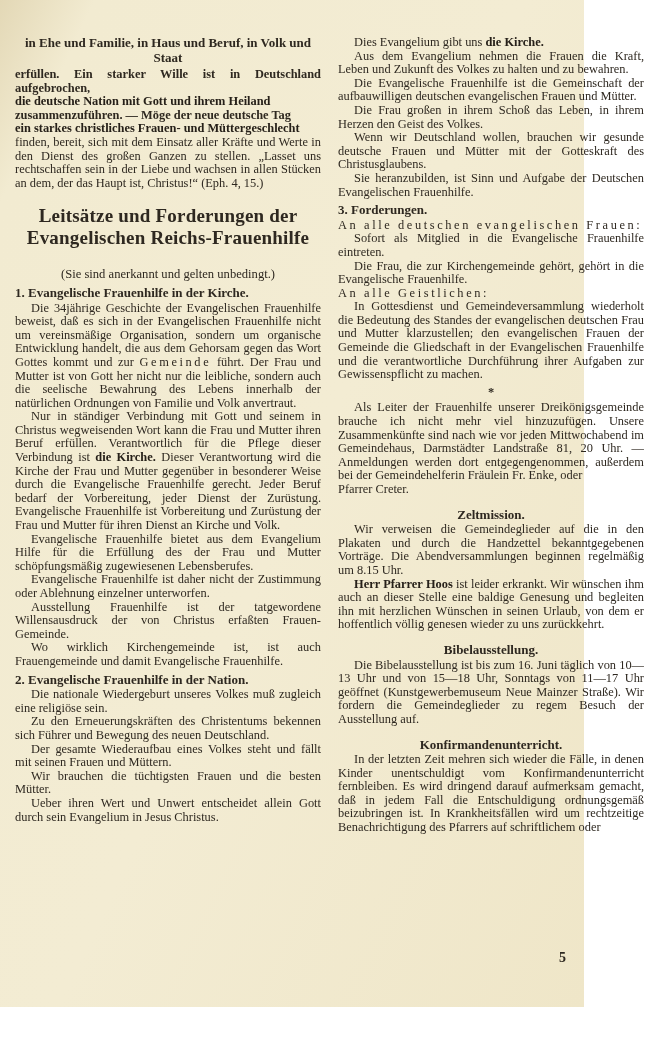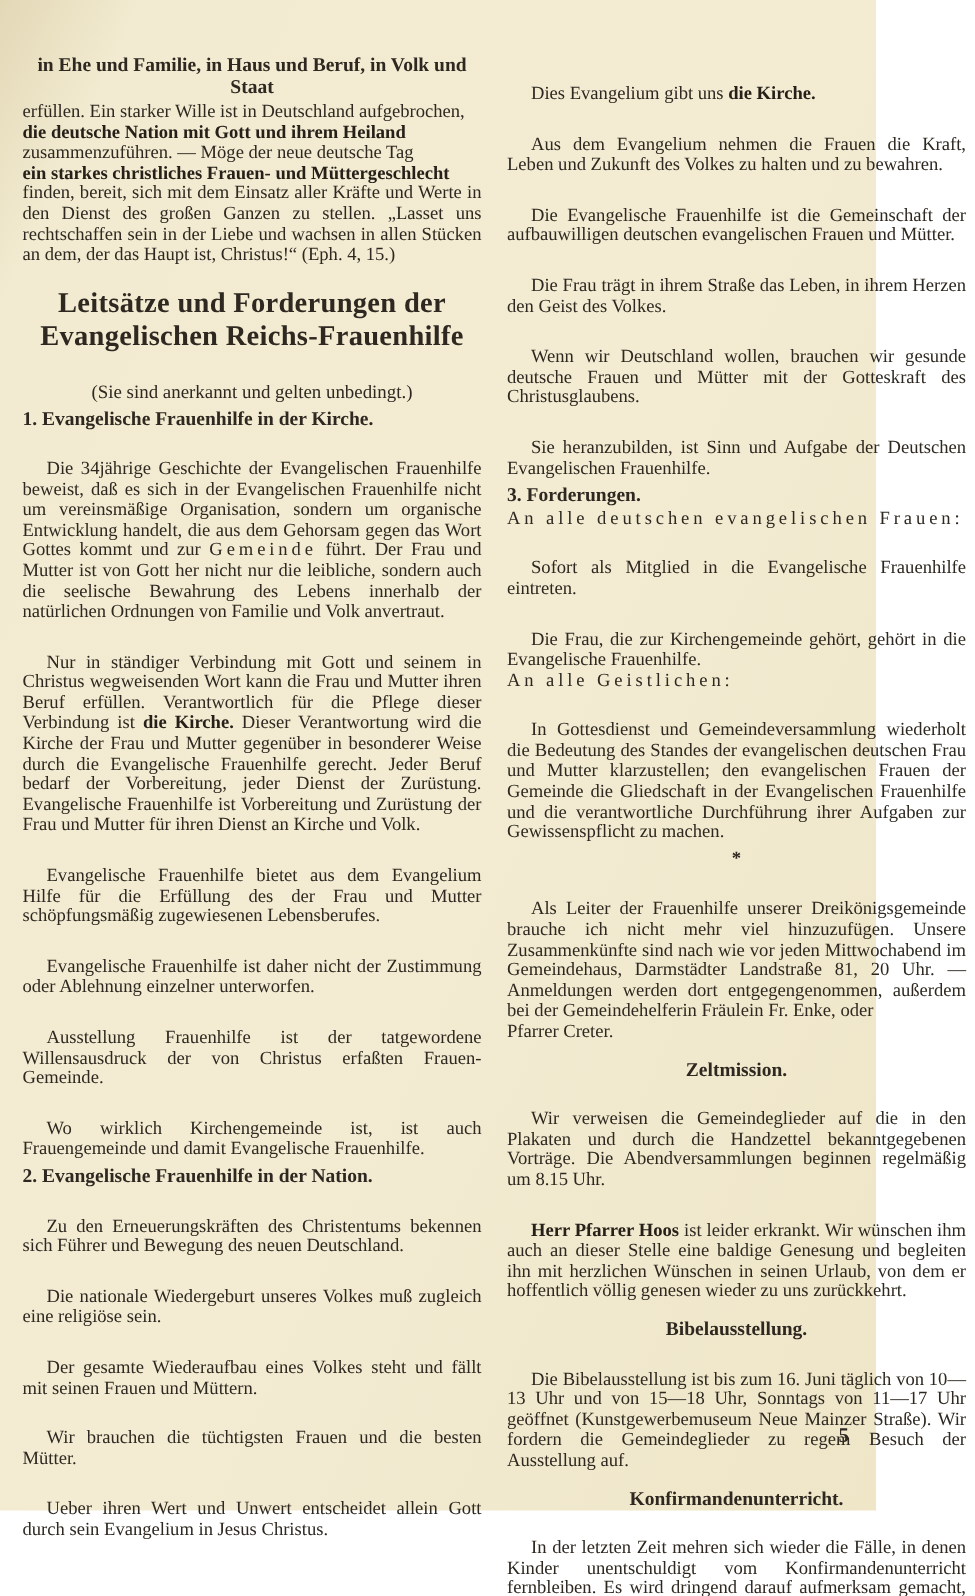--- a/index.html
+++ b/index.html
@@ -12,22 +12,22 @@
   }
   .paper{
     position:absolute;top:0;left:0;width:584px;height:1007px;
     background:linear-gradient(115deg,#e3d8b6 0%,#f2ebd1 9%,#f3ecd3 50%,#efe6c8 100%);
     color:#2e2820;
   }
   .col{position:absolute;top:36px;width:306px;font-size:12.4px;line-height:13.6px;}
   .col-left{left:15px;}
   .col-right{left:338px;}
   .col p{margin:0;text-align:justify;}
-  p.indent{text-indent:16px;margin-top:20px;}
-  .pline{display:block;}
+  p.indent{text-indent:16px;}
+  .pline{display:block;font-weight:bold;}
   b,strong,.bold{font-weight:bold;color:#262019;}
   .center-heading{
     font-weight:bold;text-align:center;font-size:13px;line-height:14.5px;
     margin:0 0 3px 0;
   }
   .main-title{
     font-weight:bold;text-align:center;
     font-size:19px;line-height:22px;
     margin:15px 0 19px 0;letter-spacing:.2px;
   }
@@ -72,34 +72,34 @@
 
     <p class="indent"><span>Nur in ständiger Verbindung mit Gott und seinem in Christus wegweisenden Wort kann die Frau und Mutter ihren Beruf erfüllen. Verantwortlich für die Pflege dieser Verbindung ist </span><b>die Kirche.</b><span> Dieser Verantwortung wird die Kirche der Frau und Mutter gegenüber in besonderer Weise durch die Evangelische Frauenhilfe gerecht. Jeder Beruf bedarf der Vorbereitung, jeder Dienst der Zurüstung. Evangelische Frauenhilfe ist Vorbereitung und Zurüstung der Frau und Mutter für ihren Dienst an Kirche und Volk.</span></p>
 
     <p class="indent">Evangelische Frauenhilfe bietet aus dem Evangelium Hilfe für die Erfüllung des der Frau und Mutter schöpfungsmäßig zugewiesenen Lebensberufes.</p>
     <p class="indent">Evangelische Frauenhilfe ist daher nicht der Zustimmung oder Ablehnung einzelner unterworfen.</p>
     <p class="indent">Ausstellung Frauenhilfe ist der tatgewordene Willensausdruck der von Christus erfaßten Frauen-Gemeinde.</p>
     <p class="indent">Wo wirklich Kirchengemeinde ist, ist auch Frauengemeinde und damit Evangelische Frauenhilfe.</p>
 
     <div class="sec-heading">2. Evangelische Frauenhilfe in der Nation.</div>
 
+    <p class="indent">Die nationale Wiedergeburt unseres Volkes muß zugleich eine religiöse sein.</p>
     <p class="indent">Zu den Erneuerungskräften des Christentums bekennen sich Führer und Bewegung des neuen Deutschland.</p>
-    <p class="indent">Die nationale Wiedergeburt unseres Volkes muß zugleich eine religiöse sein.</p>
     <p class="indent">Der gesamte Wiederaufbau eines Volkes steht und fällt mit seinen Frauen und Müttern.</p>
     <p class="indent">Wir brauchen die tüchtigsten Frauen und die besten Mütter.</p>
     <p class="indent">Ueber ihren Wert und Unwert entscheidet allein Gott durch sein Evangelium in Jesus Christus.</p>
   </div>
 
   <div class="col col-right">
 
     <p class="indent"><span>Dies Evangelium gibt uns </span><b>die Kirche.</b></p>
 
     <p class="indent">Aus dem Evangelium nehmen die Frauen die Kraft, Leben und Zukunft des Volkes zu halten und zu bewahren.</p>
     <p class="indent">Die Evangelische Frauenhilfe ist die Gemeinschaft der aufbauwilligen deutschen evangelischen Frauen und Mütter.</p>
-    <p class="indent">Die Frau trägt in ihrem Straße das Leben, in ihrem Herzen den Geist des Volkes.</p>
+    <p class="indent">Die Frau großen in ihrem Schoß das Leben, in ihrem Herzen den Geist des Volkes.</p>
     <p class="indent">Wenn wir Deutschland wollen, brauchen wir gesunde deutsche Frauen und Mütter mit der Gotteskraft des Christusglaubens.</p>
     <p class="indent">Sie heranzubilden, ist Sinn und Aufgabe der Deutschen Evangelischen Frauenhilfe.</p>
 
     <div class="sec-heading">3. Forderungen.</div>
 
     <p class="spaced">An alle deutschen evangelischen Frauen:</p>
 
     <p class="indent">Sofort als Mitglied in die Evangelische Frauenhilfe eintreten.</p>
     <p class="indent">Die Frau, die zur Kirchengemeinde gehört, gehört in die Evangelische Frauenhilfe.</p>
 

